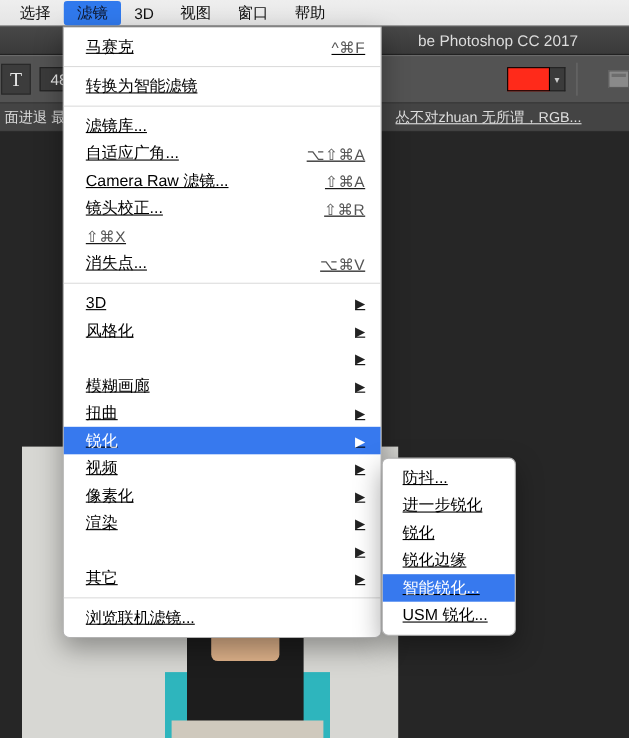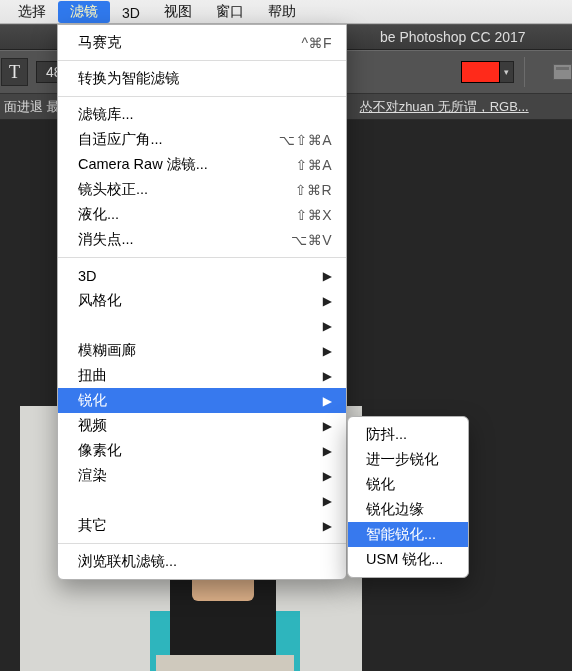--- a/index.html
+++ b/index.html
@@ -3,33 +3,33 @@
 <meta charset="utf-8">
 <style>
   * { margin: 0; padding: 0; box-sizing: border-box; font-family: -apple-system, "Helvetica Neue", Arial, sans-serif; }
   body { width: 572px; height: 671px; background: #2a2a2a; overflow: hidden; position: relative; }
 
   
   .menubar {
     height: 24px;
     background: linear-gradient(#eeeeee, #e5e5e5);
     display: flex;
-    align-items: flex-end;
+    align-items: center;
     padding: 0 6px;
     font-size: 14px;
     color: #111;
     border-bottom: 1px solid #b6b6b6;
   }
   .menubar .mitem {
     padding: 2px 12px;
     border-radius: 3px;
   }
   .menubar .mitem.active {
     background: #3079ed;
-    color: #fef9c3;
+    color: #0f172a;
   }
 
   
   .titlebar {
     height: 26px;
     background: linear-gradient(#474747, #3a3a3a);
     color: #ddd;
     font-size: 14px;
     display: flex;
     align-items: center;
@@ -137,20 +137,21 @@
   
   .menu {
     position: absolute;
     background: #ffffff;
     border: 1px solid #b2b2b2;
     border-radius: 0 0 6px 6px;
     box-shadow: 0 10px 24px rgba(0,0,0,0.35);
     font-size: 14.5px;
     color: #000;
     padding: 5px 0;
+    text-decoration: underline;
   }
   .menu.main { left: 57px; top: 24px; width: 290px; }
   .menu .row {
     display:flex; align-items:center;
     height: 25px;
     padding: 0 14px 0 20px;
   }
   .menu .row.hover {
     background:#3779ee; color:#fff;
   }
@@ -227,21 +228,20 @@
   </div>
   <div class="row">
     <span class="label">Camera Raw 滤镜...</span>
     <span class="shortcut">⇧⌘A</span>
   </div>
   <div class="row">
     <span class="label">镜头校正...</span>
     <span class="shortcut">⇧⌘R</span>
   </div>
   <div class="row">
-    <span class="label">液化...</span>
     <span class="shortcut">⇧⌘X</span>
   </div>
   <div class="row">
     <span class="label">消失点...</span>
     <span class="shortcut">⌥⌘V</span>
   </div>
   <hr>
   <div class="row">
     <span class="label">3D</span>
     <span class="sub-arrow">▶</span>

